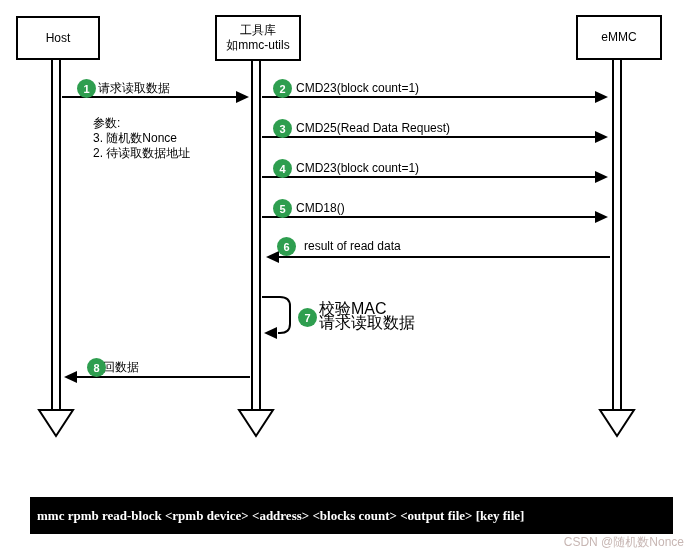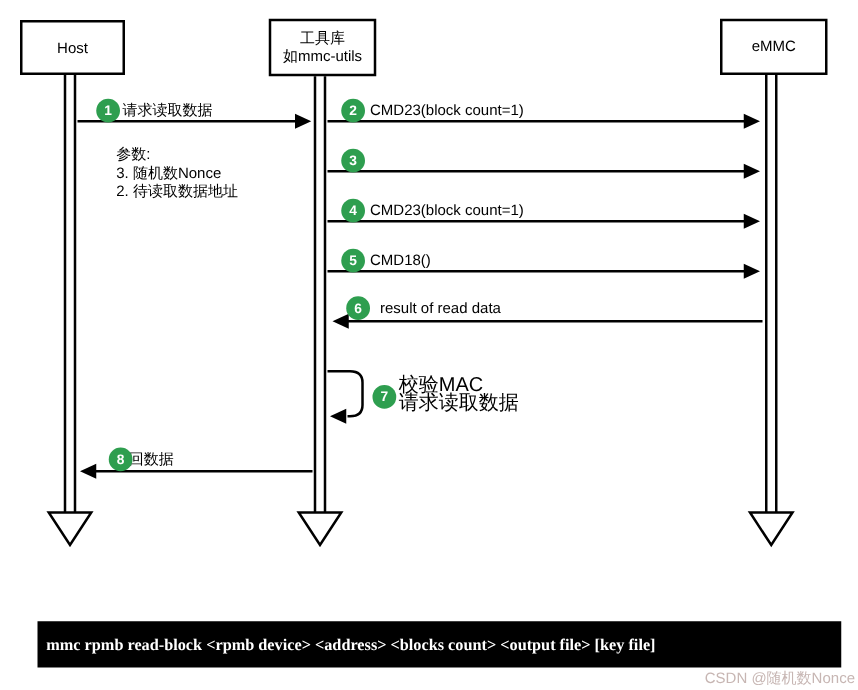--- a/index.html
+++ b/index.html
@@ -118,20 +118,21 @@
   <div class="badge" style="left:298px;top:308px;">7</div>
   <div class="badge" style="left:87px;top:358px;">8</div>
 
   <div class="msg-label" style="left:98px;top:81px;">请求读取数据</div>
   <div class="note" style="left:93px;top:116px;">
     <div>参数:</div>
     <div>3. 随机数Nonce</div>
     <div>2. 待读取数据地址</div>
   </div>
   <div class="msg-label" style="left:296px;top:81px;">CMD23(block count=1)</div>
+  <div class="msg-label" style="left:296px;top:121px;">CMD25(Read Data Request)</div>
   <div class="msg-label" style="left:296px;top:161px;">CMD23(block count=1)</div>
   <div class="msg-label" style="left:296px;top:201px;">CMD18()</div>
   <div class="msg-label" style="left:304px;top:239px;">result of read data</div>
   <div class="loop-label" style="left:319px;top:302px;">
     <div>校验MAC</div>
     <div>请求读取数据</div>
   </div>
   <div class="msg-label" style="left:91px;top:360px;">返回数据</div>
 
   <div id="cmdbar">mmc rpmb read-block &lt;rpmb device&gt; &lt;address&gt; &lt;blocks count&gt; &lt;output file&gt; [key file]</div>

